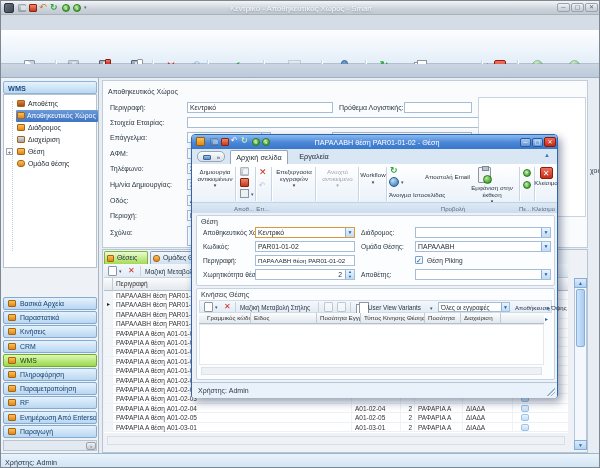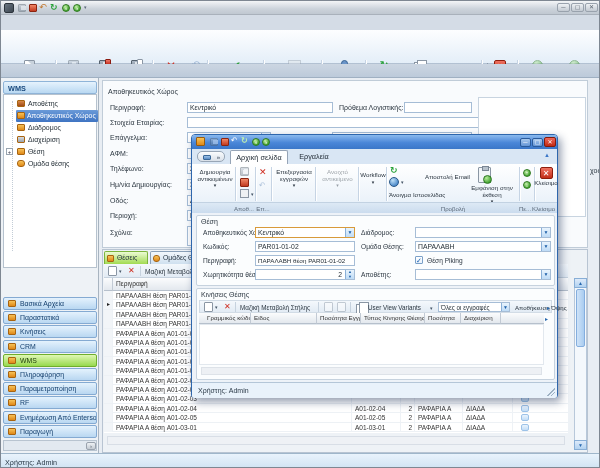--- a/index.html
+++ b/index.html
@@ -80,20 +80,21 @@
 
   <div class="t" style="left:0;top:0;width:600px;height:14px;background:linear-gradient(#f3f5f7,#ccd3db 60%,#c0c8d1);border-bottom:1px solid #a9b1bb">
     <span class="t" style="left:3px;top:2px;width:10px;height:10px;background:linear-gradient(135deg,#6a7682,#3c4650);border:1px solid #2c343c;border-radius:2px"></span>
     <span class="qic ic-floppy dis" style="left:17px;top:3px;width:8px;height:8px"></span>
     <span class="qic" style="left:28px;top:3px;background:linear-gradient(#f08868,#c23a20);border:1px solid #8c2410;border-radius:1px"></span>
     <span class="t" style="left:38px;top:1px;font-size:9px;color:#c07830">↶</span>
     <span class="t" style="left:49px;top:1px;font-size:9px;color:#2aa23a;font-weight:bold">↻</span>
     <span class="ball s" style="left:61px;top:3px">‹</span>
     <span class="ball s" style="left:72px;top:3px">›</span>
     <span class="t" style="left:83px;top:3px;font-size:5px;color:#5a6878">▾</span>
+    <span class="t" style="left:150px;top:3px;width:300px;text-align:center;font-size:7.8px;color:#f8fafc;text-shadow:0 1px 2px #8a94a0">Κεντρικό - Αποθηκευτικός Χώρος - Smart</span>
     <span class="winbtn" style="left:556px;top:2px">─</span>
     <span class="winbtn" style="left:570px;top:2px">▢</span>
     <span class="winbtn" style="left:584px;top:2px">✕</span>
   </div>
 
   <div class="t" style="left:0;top:14px;width:600px;height:15px;background:#d4dce6">
     <span class="pill" style="left:3px;top:17px">
         <i></i>
         <b>»</b>
       </span>
@@ -434,20 +435,21 @@
 
   <div id="dialog">
     <div class="t" style="left:0;top:0;width:365px;height:14px;background:linear-gradient(#8ab9ee,#4a86d8 55%,#3a76c8);border-radius:3px 3px 0 0">
       <span class="t" style="left:4px;top:2px;width:9px;height:9px;background:linear-gradient(#f6c258,#e08818);border:1px solid #9a5c0c;border-radius:1px"></span>
       <span class="dqic ic-floppy dis" style="left:18px;top:3px;width:8px;height:8px"></span>
       <span class="dqic" style="left:29px;top:3px;background:linear-gradient(#f08868,#c23a20);border:1px solid #8c2410;border-radius:1px"></span>
       <span class="t" style="left:39px;top:1px;font-size:8px;color:#fff">↶</span>
       <span class="t" style="left:49px;top:1px;font-size:8px;color:#bff0b0;font-weight:bold">↻</span>
       <span class="ball s" style="left:60px;top:3px">‹</span>
       <span class="ball s" style="left:70px;top:3px">›</span>
+      <span class="t" style="left:95px;top:3px;width:180px;text-align:center;font-size:7.2px;color:#fff">ΠΑΡΑΛΑΒΗ θέση PAR01-01-02 - Θέση</span>
       <span class="dwbtn" style="left:328px;top:2.5px">─</span>
       <span class="dwbtn" style="left:340px;top:2.5px">▢</span>
       <span class="dwbtn red" style="left:352px;top:2px">✕</span>
     </div>
     <div class="t" style="left:0;top:14px;width:365px;height:15px;background:#d9e6f4">
       <span class="pill" style="left:5px;top:2px">
           <i></i>
           <b>»</b>
         </span>
       <span class="rtab active" style="left:38px;top:1px;width:58px;height:14px">Αρχική σελίδα</span>

